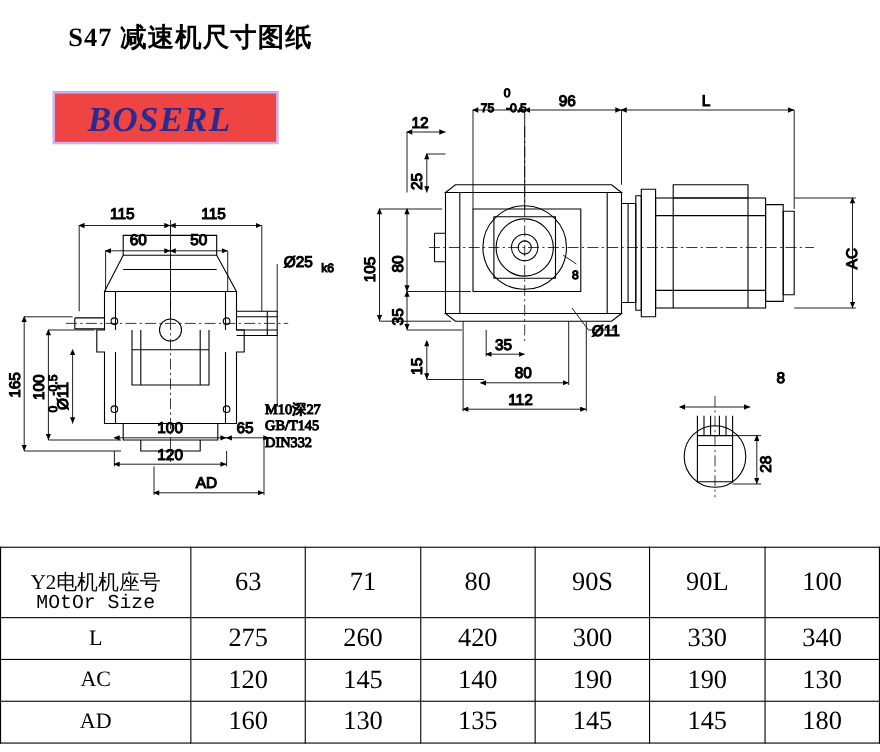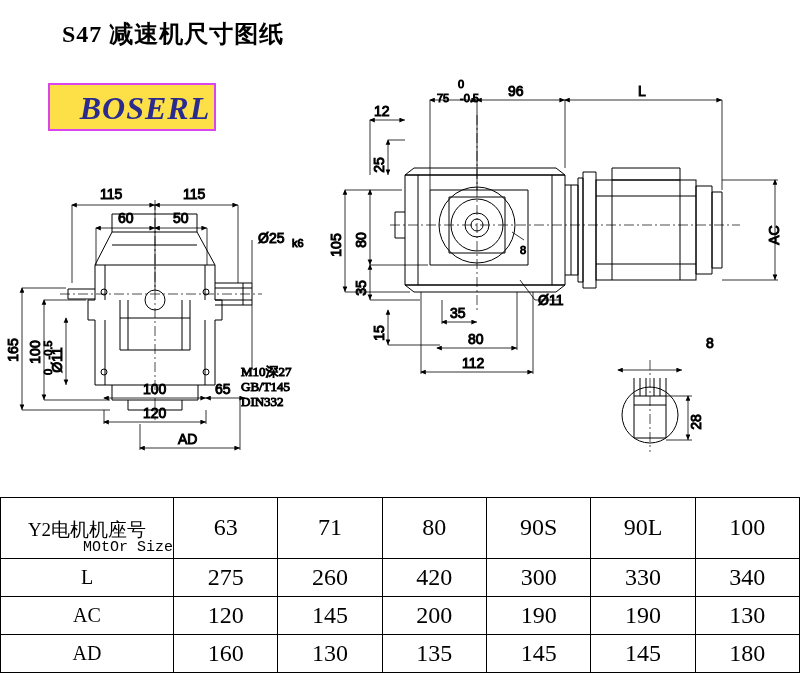--- a/index.html
+++ b/index.html
@@ -27,25 +27,25 @@
     font-size: 24px;
     font-weight: bold;
     font-family: "Liberation Serif", serif;
     letter-spacing: 1px;
     white-space: nowrap;
   }
   #logo-box {
     position: absolute;
     left: 48px;
     top: 83px;
-    width: 168px;
+    width: 205px;
     height: 48px;
-    border: 2px solid #d946ef;
+    border: 2px solid #c4b5fd;
     box-sizing: border-box;
-    background: #fde047;
+    background: #ef4444;
   }
   #logo-text {
     position: absolute;
     left: 0;
     top: 0;
     width: 190px;
     height: 48px;
     line-height: 46px;
     text-align: center;
     font-family: "Liberation Serif", serif;
@@ -102,22 +102,21 @@
     padding: 2px 0;
   }
   #spec-table td.rowhdr .cn {
     display: block;
     font-family: "Liberation Serif", serif;
     margin-top: 20px;
   }
   #spec-table td.rowhdr .en {
     display: block;
     font-family: "Liberation Mono", monospace;
-    font-size: 15px;
-    text-align: right;
+    font-size: 18px;
   }
 </style>
 </head>
 <body>
 
 <div id="page">
 
   <div id="title">S47 减速机尺寸图纸</div>
 
   <div id="logo-box">
@@ -394,21 +393,21 @@
         <td>260</td>
         <td>420</td>
         <td>300</td>
         <td>330</td>
         <td>340</td>
       </tr>
       <tr>
         <td class="rowhdr">AC</td>
         <td>120</td>
         <td>145</td>
-        <td>200</td>
+        <td>140</td>
         <td>190</td>
         <td>190</td>
         <td>130</td>
       </tr>
       <tr>
         <td class="rowhdr">AD</td>
         <td>160</td>
         <td>130</td>
         <td>135</td>
         <td>145</td>

